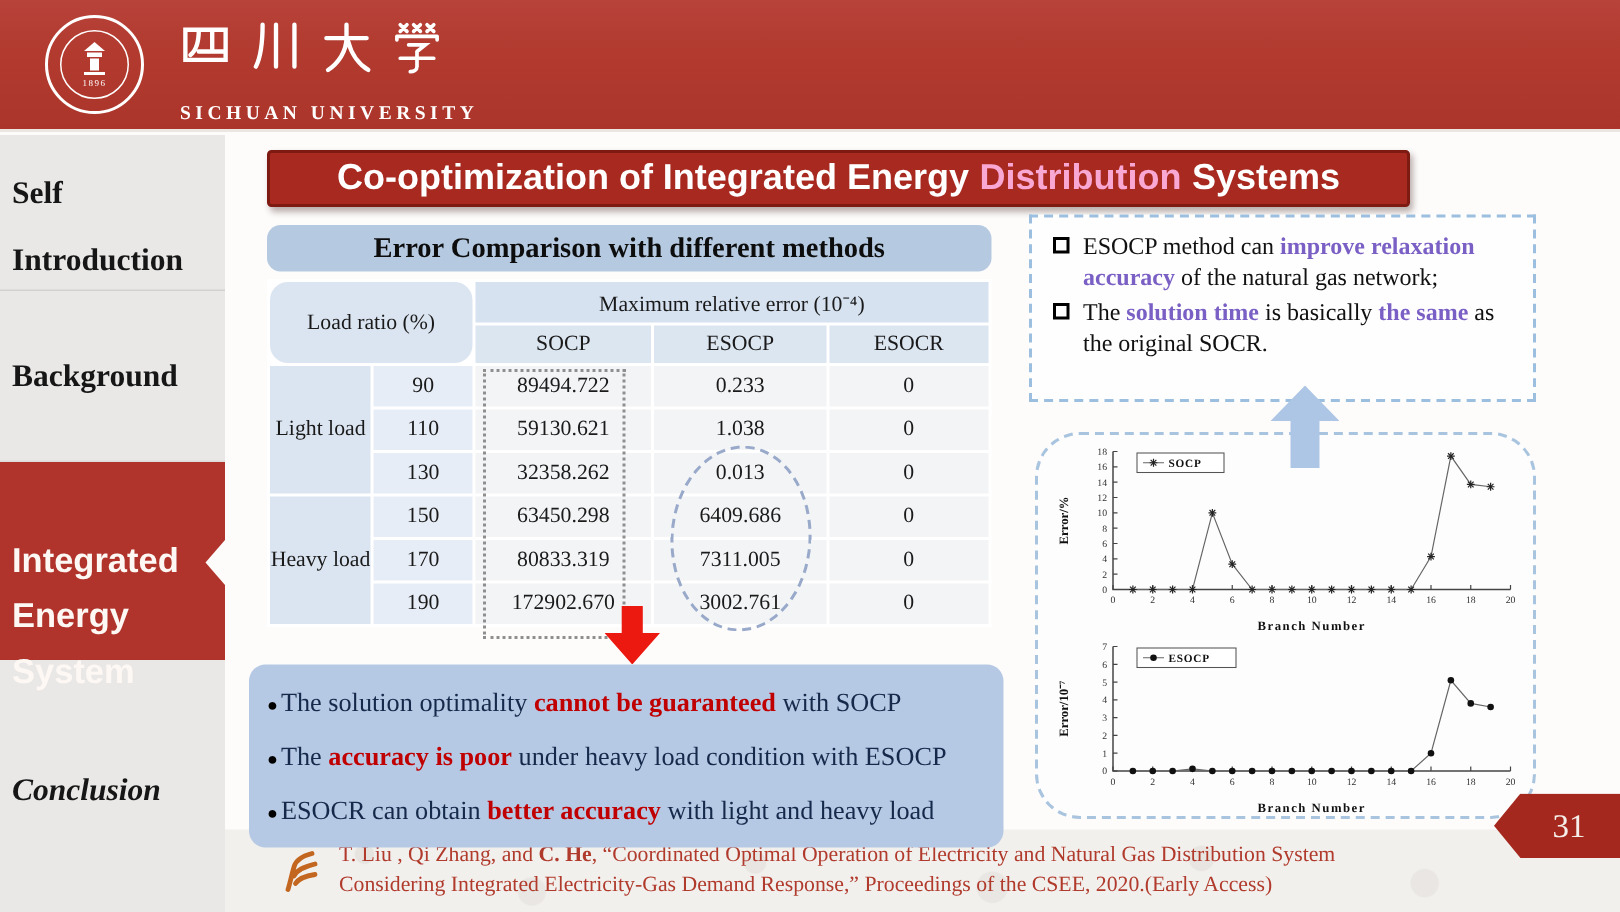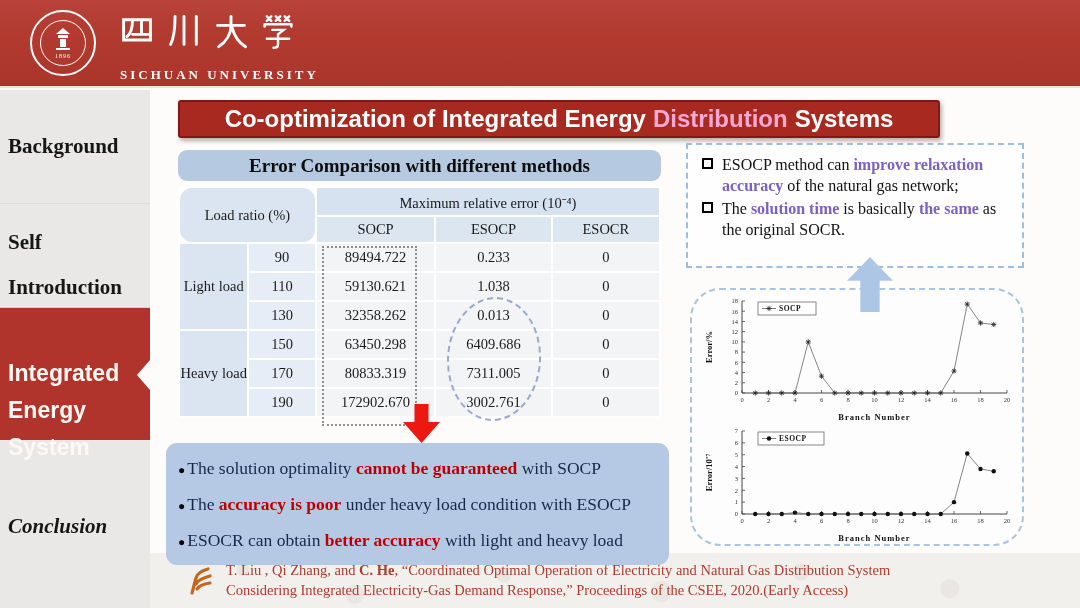--- a/index.html
+++ b/index.html
@@ -139,23 +139,23 @@
         <path d="M3 12 H27 M15 4 V12 C15 20 10 27 4 31 M16 14 C18 22 23 28 28 31"></path>
       </svg>
       <svg width="38" height="38" viewBox="0 0 30 34" fill="none" stroke="#fff" stroke-width="2.2" stroke-linecap="round">
         <path d="M5 4 L9 8 M9 4 L5 8 M13 4 L17 8 M17 4 L13 8 M21 4 L25 8 M25 4 L21 8 M3 11 H27 M3 11 L3 13 M27 11 L27 13 M10 16 H20 L15 20 M15 20 V29 C15 31 13 32 11 32 M5 24 H25"></path>
       </svg>
     </div>
     <div class="en-name">SICHUAN UNIVERSITY</div>
   </div>
 
   <div class="sidebar">
-    <div class="nav-item nav-back">Background</div>
     <div class="nav-item nav-self" style="white-space:pre-line">Self
 Introduction</div>
+    <div class="nav-item nav-back">Background</div>
     <div class="nav-item nav-active">
       <span>Integrated
 Energy
 System</span>
       <span class="notch"></span>
     </div>
     <div class="nav-item nav-conc">Conclusion</div>
   </div>
 
   <div class="title-bar">
@@ -452,14 +452,17 @@
   <div class="footer">
     <svg class="cite-icon" width="26" height="30" viewBox="0 0 26 30" fill="none" stroke="#c3661f" stroke-width="3.2" stroke-linecap="round">
       <path d="M20 3 C12 5 9 8 8 12 M22 10 C14 12 10 14 8 18 M22 17 C15 18 11 20 9 23 M8 12 C6 19 5 24 4 27"></path>
     </svg>
     <div class="cite-text">
       <div><span>T. Liu , Qi Zhang,  and </span><span class="bold-red">C. He</span><span>, “Coordinated Optimal Operation of Electricity and Natural Gas Distribution System</span></div>
       <div><span>Considering Integrated Electricity-Gas Demand  Response,” Proceedings of the CSEE,   2020.(Early Access)</span></div>
     </div>
   </div>
 
+  <div class="page-arrow">
+    <span class="page-num">31</span>
+  </div>
 
 </div>
 
 </body></html>

